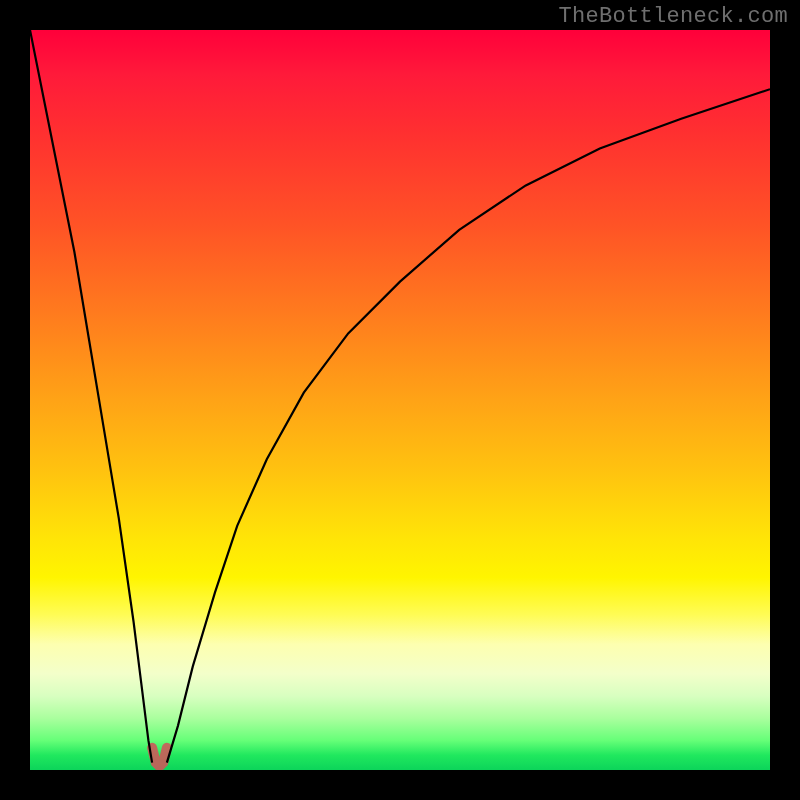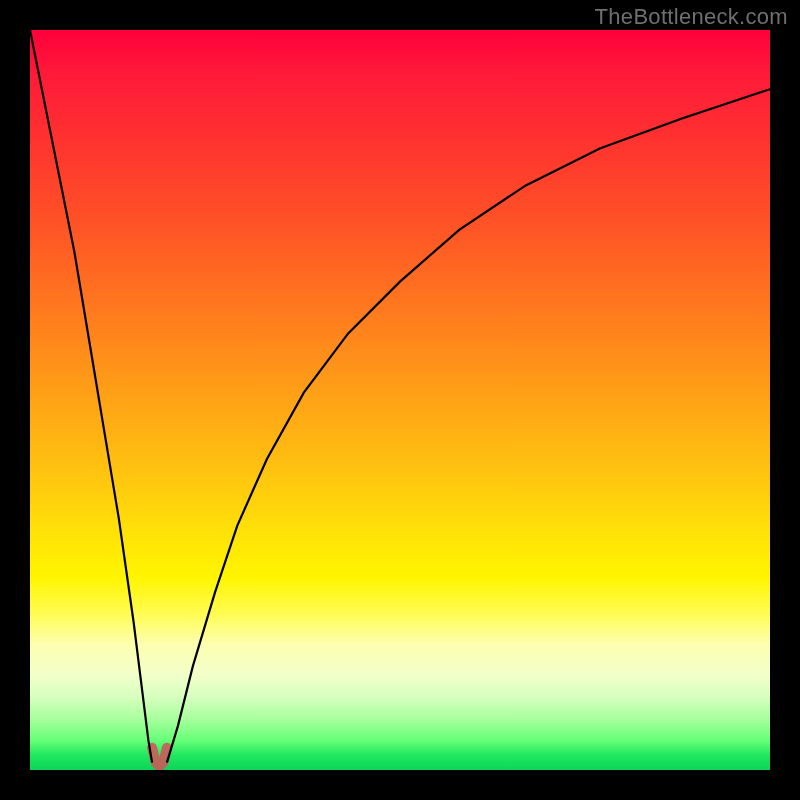--- a/index.html
+++ b/index.html
@@ -51,20 +51,21 @@
   }
   .watermark {
     position: absolute;
     top: 4px;
     right: 12px;
     color: #6f6f6f;
     font-size: 22px;
     font-weight: 400;
     letter-spacing: 0.3px;
     user-select: none;
+    font-family: Liberation Mono, monospace;
   }
   svg.curves {
     position: absolute;
     inset: 0;
     width: 100%;
     height: 100%;
   }
   .hl-nub {
     stroke: #cc5a5a;
     stroke-width: 10;

